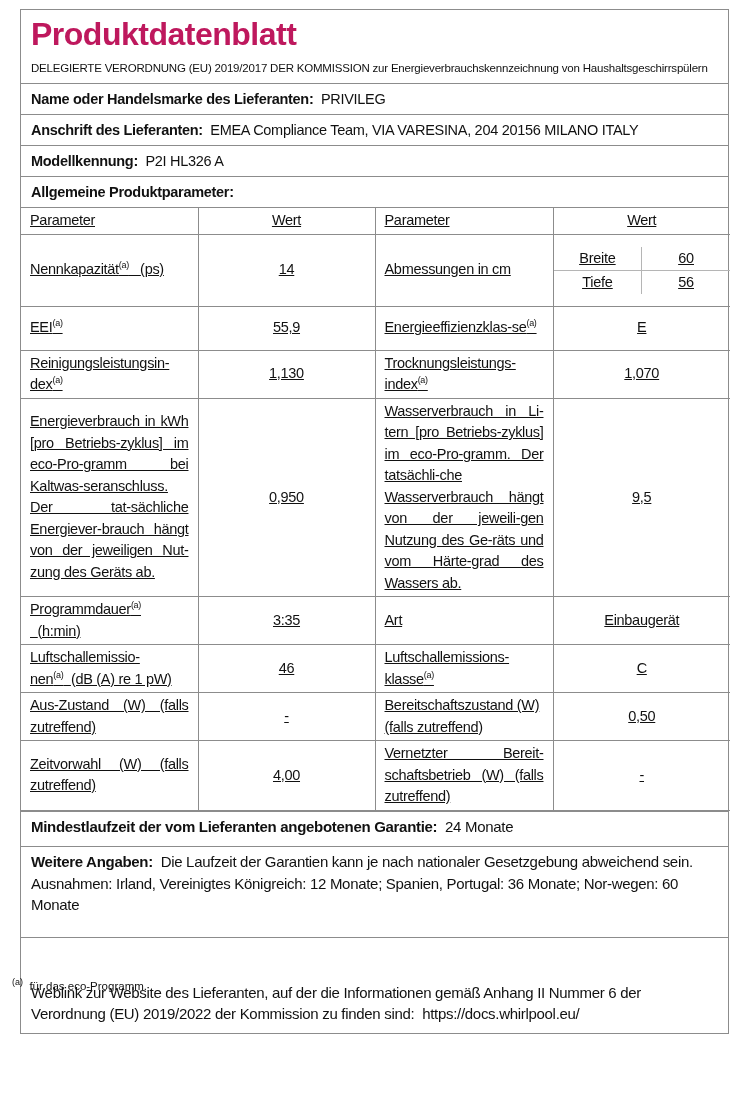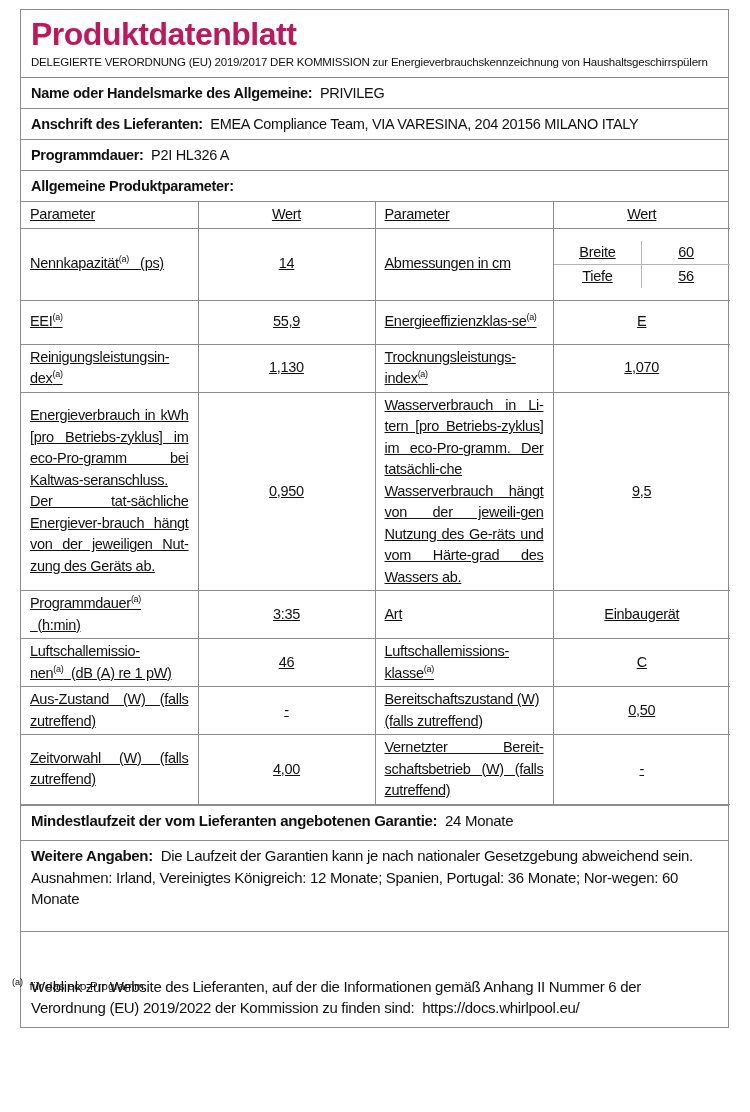--- a/index.html
+++ b/index.html
@@ -1,20 +1,20 @@
 <!DOCTYPE html>
 <html><head>
 <meta charset="utf-8">
 <style>
   html, body { margin:0; padding:0; background:#ffffff; }
   body { width:750px; height:1112px; position:relative; font-family:"Liberation Sans", sans-serif; color:#111; overflow:hidden; }
   .sheet { position:absolute; left:20px; top:9px; width:709px; border:1px solid #8c8c8c; box-sizing:border-box; }
   .title-block { padding:4px 10px 6px 10px; border-bottom:1px solid #8c8c8c; }
   .title { font-family:"Liberation Sans", sans-serif; font-weight:bold; font-size:32px; color:#be185d; line-height:40px; letter-spacing:-0.5px; }
-  .subtitle { font-size:11.5px; line-height:17px; letter-spacing:-0.2px; }
+  .subtitle { font-size:11.5px; line-height:17px; margin-top:6px; letter-spacing:-0.2px; }
   .row-line { padding:5px 10px; font-size:14.5px; border-bottom:1px solid #8c8c8c; line-height:20px; letter-spacing:-0.3px; }
   .row-line b { font-weight:bold; }
   table.params { border-collapse:collapse; width:100%; table-layout:fixed; font-size:14.5px; letter-spacing:-0.3px; }
   table.params td { border:1px solid #8c8c8c; padding:2px 9px; vertical-align:middle; line-height:21.5px;text-decoration:underline; }
   table.params tr:first-child td { border-top:none; }
   table.params td:first-child { border-left:none; }
   table.params td:last-child { border-right:none; }
   .c { text-align:center; }
   .j { text-align:justify; text-align-last:left; }
   sup { font-size:9px; vertical-align:super; line-height:0; }
@@ -34,29 +34,29 @@
 </head>
 <body>
 
 <div class="sheet">
   <div class="title-block">
     <div class="title">Produktdatenblatt</div>
     <div class="subtitle">DELEGIERTE VERORDNUNG (EU) 2019/2017 DER KOMMISSION zur Energieverbrauchskennzeichnung von Haushaltsgeschirrspülern</div>
   </div>
 
   <div class="row-line">
-    <b>Name oder Handelsmarke des Allgemeine:</b>&nbsp;
+    <b>Name oder Handelsmarke des Lieferanten:</b>&nbsp;
     <span>PRIVILEG</span>
   </div>
   <div class="row-line">
     <b>Anschrift des Lieferanten:</b>&nbsp;
     <span>EMEA Compliance Team, VIA VARESINA, 204 20156 MILANO ITALY</span>
   </div>
   <div class="row-line">
-    <b>Programmdauer:</b>&nbsp;
+    <b>Modellkennung:</b>&nbsp;
     <span>P2I HL326 A</span>
   </div>
   <div class="row-line" style="border-bottom:1px solid #8c8c8c;">
     <b>Allgemeine Produktparameter:</b>
   </div>
 
   <table class="params">
     <colgroup>
         <col style="width:177px">
         <col style="width:177px">

